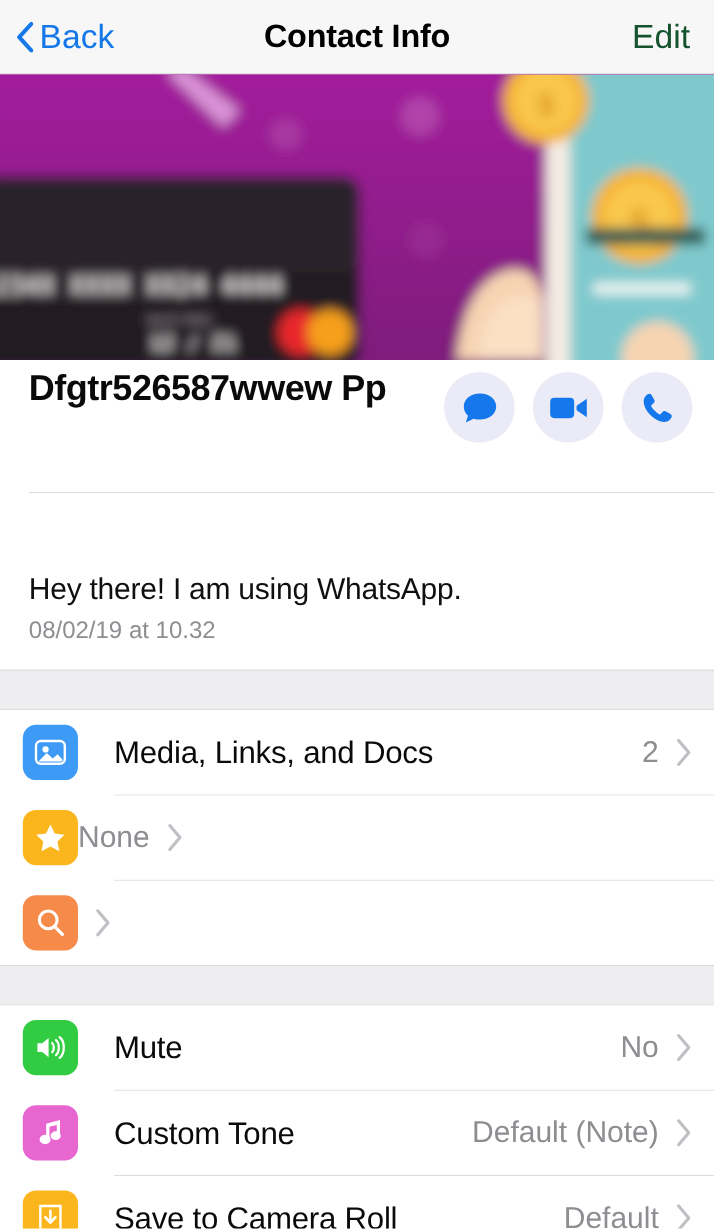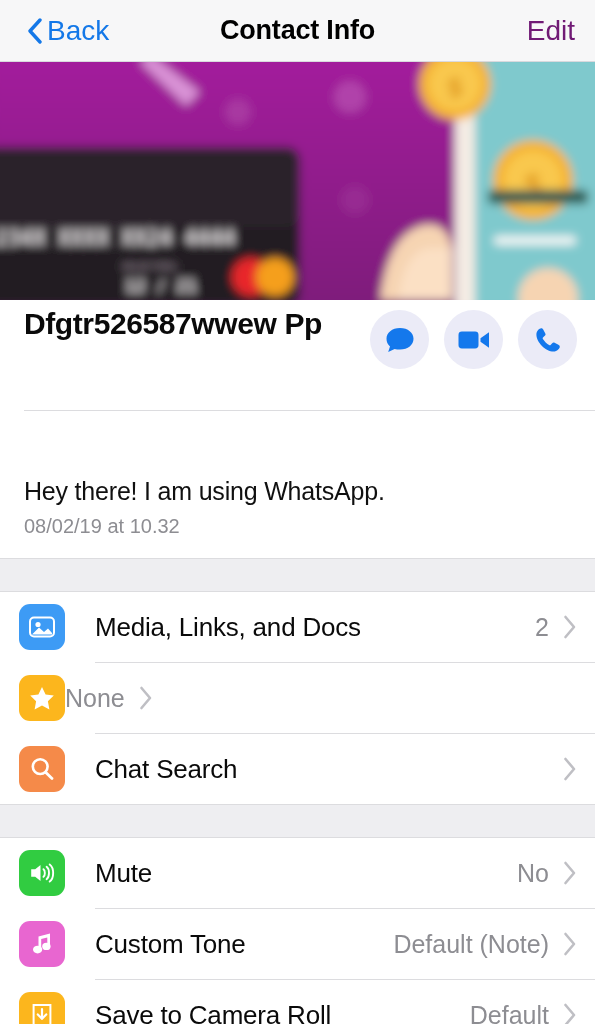--- a/index.html
+++ b/index.html
@@ -26,21 +26,21 @@
     position: relative;
     height: 62px;
     background: #f7f7f8;
     border-bottom: 1px solid #d9d9dd;
     display: flex;
     align-items: center;
     justify-content: center;
   }
   .nav-back {
     position: absolute;
-    left: 27px;
+    left: 13px;
     top: 0;
     height: 62px;
     display: flex;
     align-items: center;
     gap: 5px;
     color: #1478e8;
     font-size: 28px;
     cursor: pointer;
   }
   .chev-back {
@@ -54,21 +54,21 @@
     color: #000000;
     letter-spacing: -0.2px;
   }
   .nav-edit {
     position: absolute;
     right: 20px;
     top: 0;
     height: 62px;
     display: flex;
     align-items: center;
-    color: #701a75;
+    color: #14532d;
     font-size: 28px;
     cursor: pointer;
   }
 
   
   .cover {
     position: relative;
     width: 595px;
     height: 238px;
     overflow: hidden;
@@ -337,21 +337,20 @@
     </div>
     <div class="row-div"></div>
 
     <div class="row">
       <span class="row-icon" style="background:#f58a49">
         <svg width="28" height="28" viewBox="0 0 28 28">
           <circle cx="12.2" cy="11.6" r="7.4" fill="none" stroke="#ffffff" stroke-width="2.6"></circle>
           <path d="M17.6 17.2 L24 23.6" stroke="#ffffff" stroke-width="2.8" stroke-linecap="round"></path>
         </svg>
       </span>
-      <span class="row-label">Chat Search</span>
       <span class="row-value"></span>
       <span class="row-chev">
         <svg width="14" height="24" viewBox="0 0 14 24">
             <path d="M2.5 2 L11 12 L2.5 22" stroke="#bfbfc4" stroke-width="2.6" fill="none" stroke-linecap="round" stroke-linejoin="round"></path>
           </svg>
       </span>
     </div>
   </div>
 
   <div class="gap"></div>

